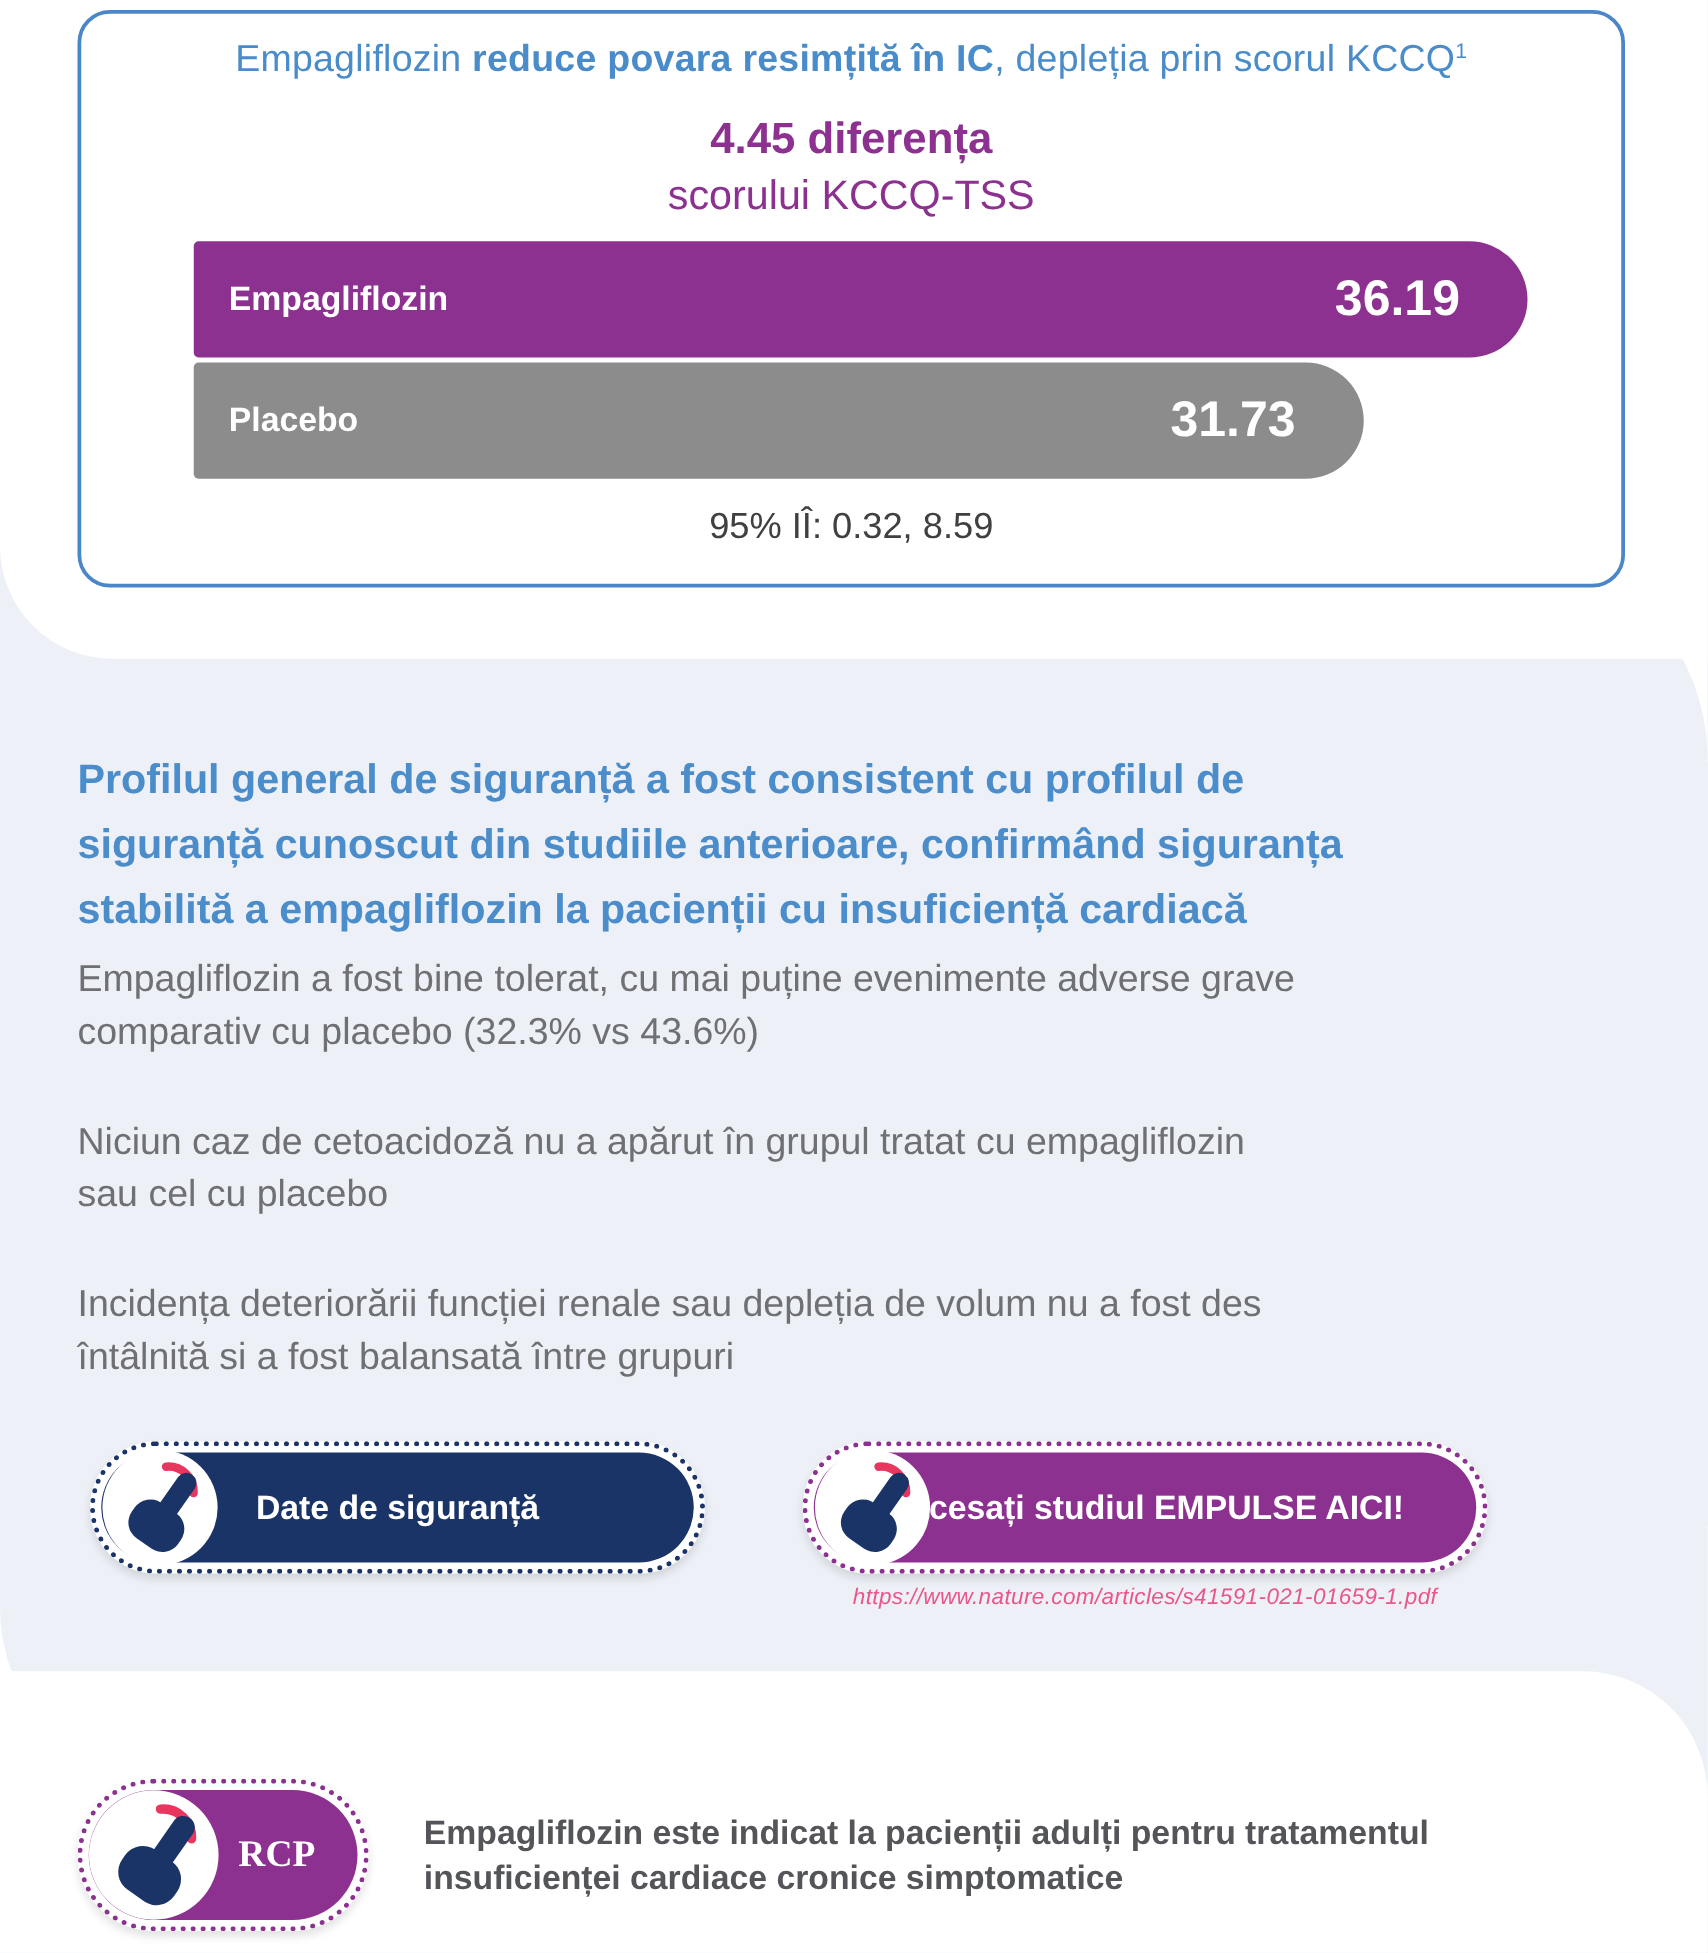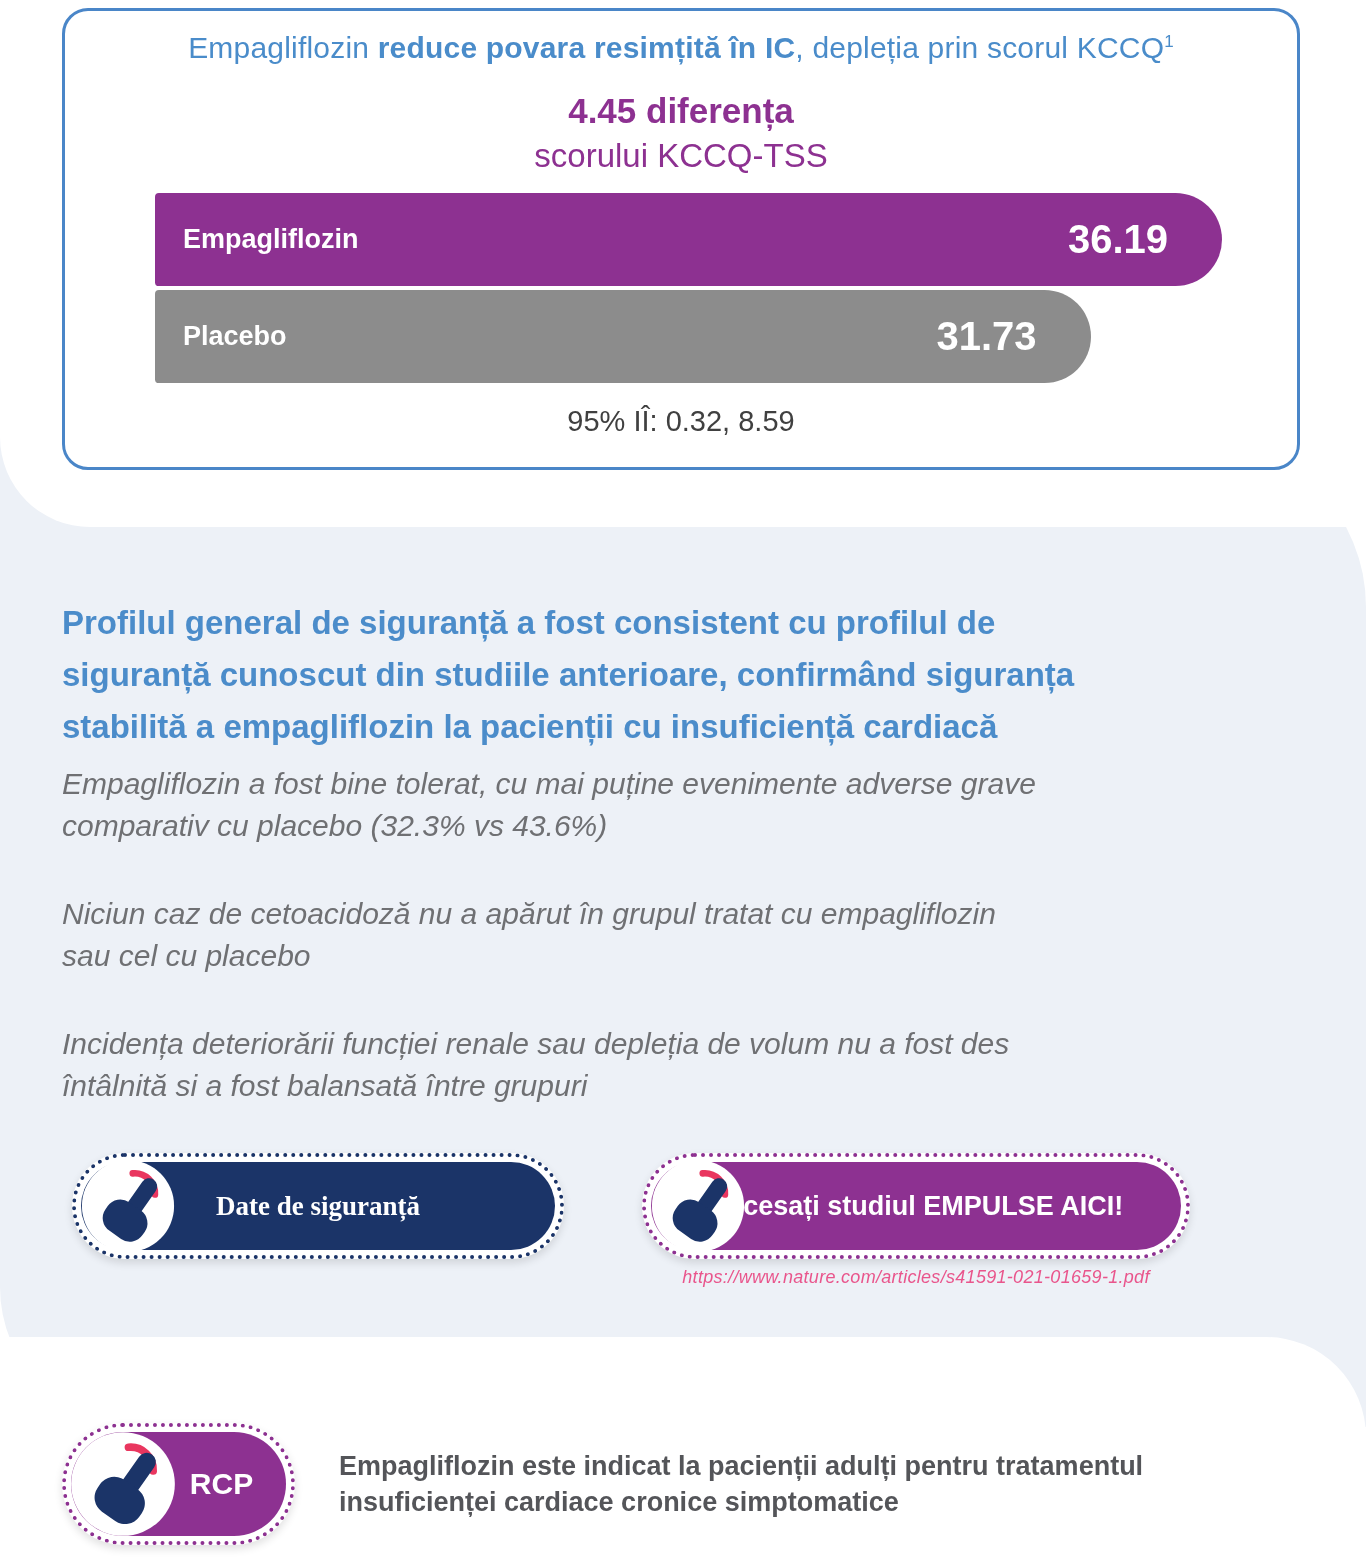--- a/index.html
+++ b/index.html
@@ -37,28 +37,27 @@
     border-radius:0 170px 0 140px;
     padding:160px 62px 0 62px;
   }
   .safety-heading{
     font-size:33px;font-weight:bold;color:#4b8cca;line-height:1.58;
     white-space:pre-line;margin:0 0 10px 0;
   }
   .para{
     font-size:30px;color:#6f7073;line-height:1.4;white-space:pre-line;
     margin:0 0 46px 0;
-    font-style:italic;
   }
   .buttons-row{display:flex;align-items:flex-start;gap:78px;margin-left:10px;}
   .btn-outer{
     border-radius:60px;padding:5px;background:#ffffff;
     box-shadow:0 4px 8px rgba(0,0,0,.12);
   }
-  .btn-outer.navy{border:4px dotted #1b3468;font-family:Liberation Serif, serif;}
+  .btn-outer.navy{border:4px dotted #1b3468;}
   .btn-outer.purple{border:4px dotted #8d3191;}
   .btn-pill{
     height:88px;border-radius:48px;position:relative;
     display:flex;align-items:center;justify-content:center;
     color:#ffffff;font-weight:bold;font-size:27px;
   }
   .btn-pill.navy{background:#1b3468;width:474px;}
   .btn-pill.purple{background:#8d3191;width:530px;}
   .btn-icon{
     position:absolute;left:-1px;top:50%;transform:translateY(-50%);
@@ -78,21 +77,21 @@
     box-shadow:0 4px 8px rgba(0,0,0,.12);
   }
   .rcp-pill{
     background:#8d3191;height:104px;width:215px;border-radius:52px;
     display:flex;align-items:center;position:relative;color:#ffffff;
   }
   .rcp-icon{
     position:absolute;left:-2px;top:50%;transform:translateY(-50%);
     width:108px;height:108px;
   }
-  .rcp-label{flex:1;text-align:center;padding-left:86px;font-size:30px;font-weight:bold;}
+  .rcp-label{flex:1;text-align:center;padding-left:86px;font-size:30px;font-weight:bold;font-family:Liberation Serif, serif;}
   .indication{
     font-size:27px;font-weight:bold;color:#545559;line-height:1.35;white-space:pre-line;
   }
 </style>
 </head>
 <body>
 
 <div class="section-top">
   <div class="chart-card">
     <div class="card-title">

